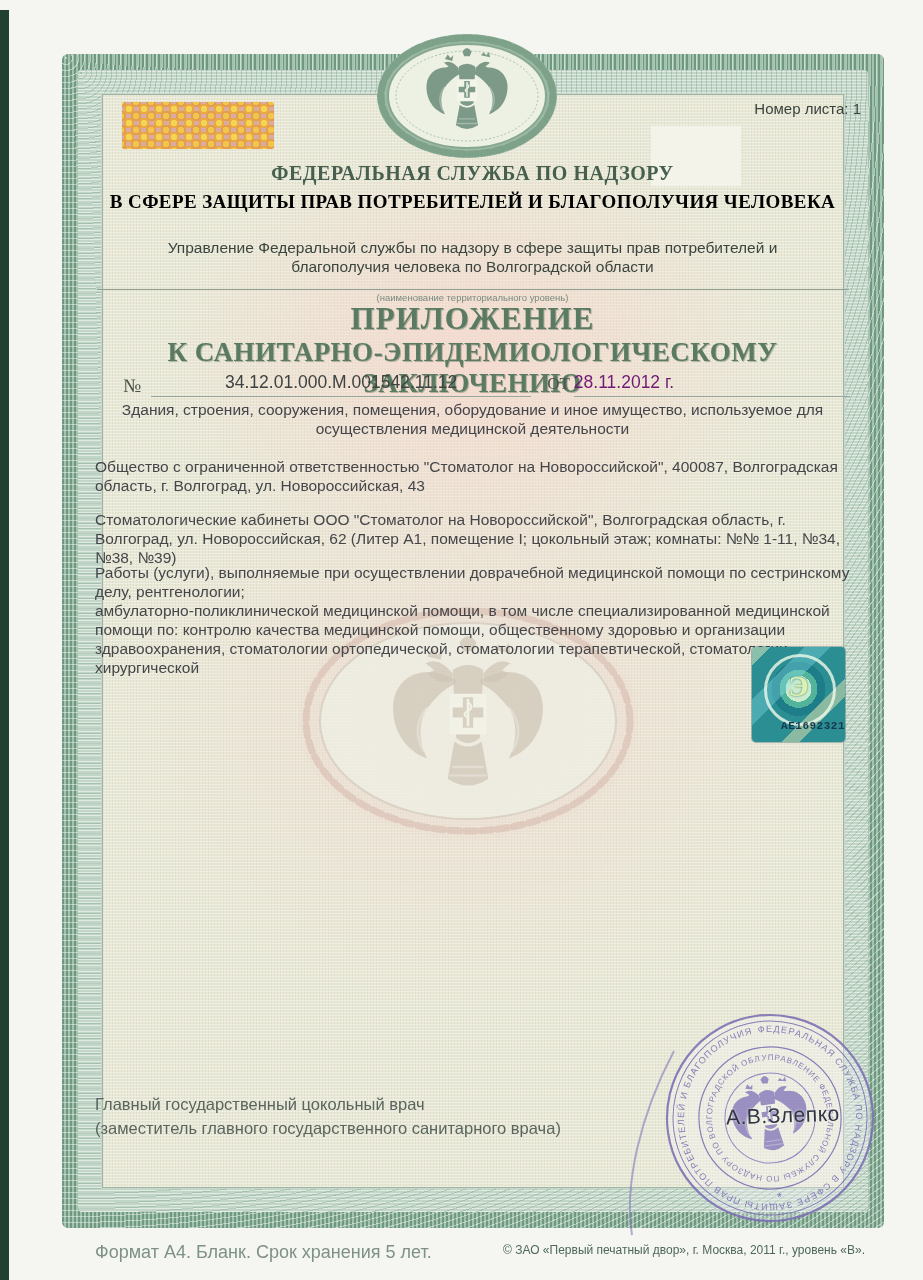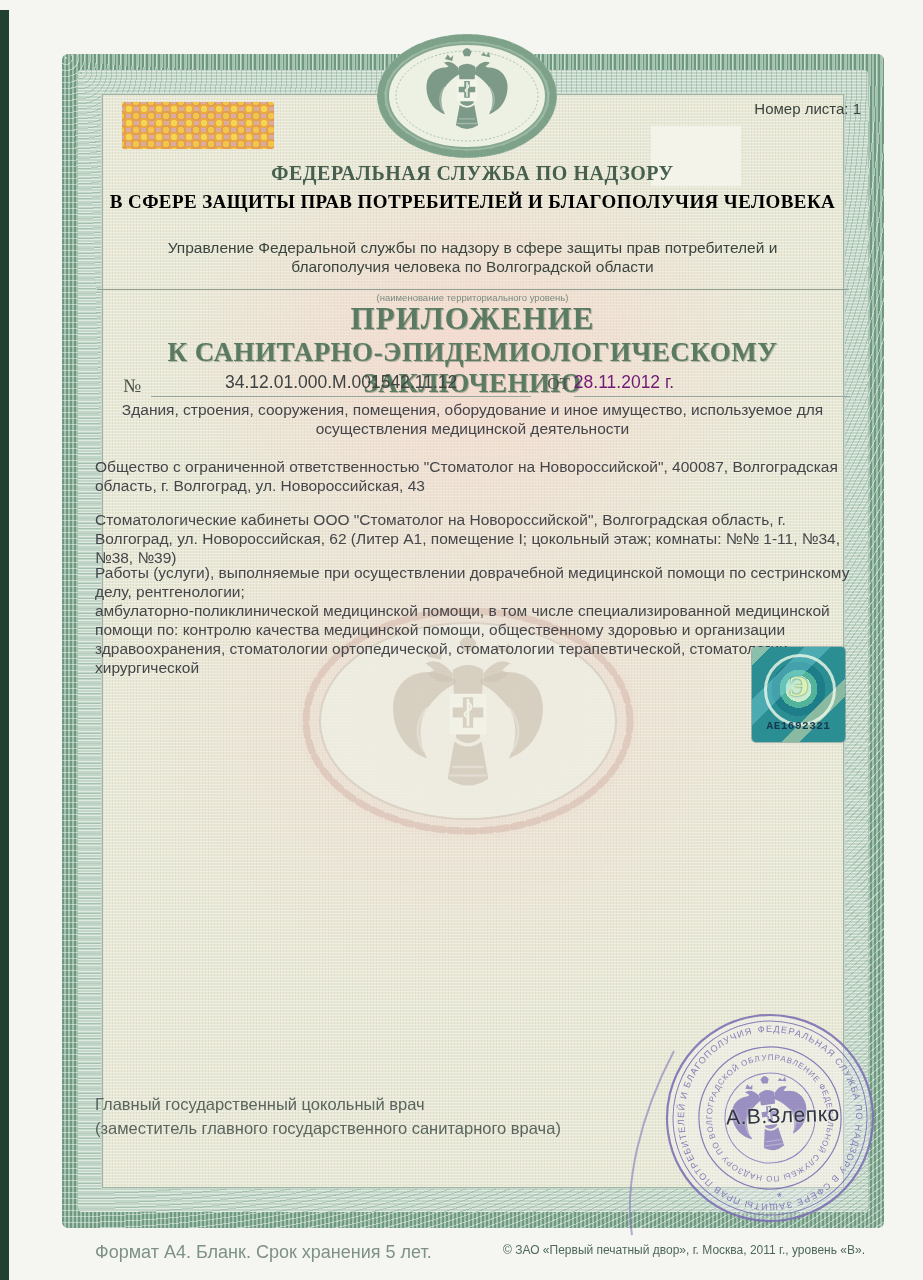--- a/index.html
+++ b/index.html
@@ -78,21 +78,21 @@
     position:absolute;left:752px;top:647px;width:93px;height:95px;border-radius:4px;
     background:
       linear-gradient(135deg, rgba(255,250,200,.45) 0 10%, rgba(0,0,0,0) 10% 28%,
         rgba(140,225,235,.35) 28% 42%, rgba(0,0,0,0) 42% 66%, rgba(255,240,180,.45) 66% 76%, rgba(0,0,0,0) 76%),
       radial-gradient(circle at 50% 44%, #cdeccd 0 13px, #53b49c 13px 19px, #1d7e8a 19px 27px, #2a8e93 27px);
     box-shadow:0 0 0 1px rgba(20,80,90,.35);
   }
   .holo-ring{position:absolute;left:12px;top:7px;width:66px;height:66px;border:3px solid rgba(240,250,235,.8);border-radius:50%;}
   .holo-glyph{position:absolute;left:0;right:0;top:22px;text-align:center;font-size:30px;font-weight:bold;
               color:#d9f2b0;text-shadow:0 0 2px rgba(10,70,80,.8);font-family:"Liberation Serif",serif;}
-  .holo-serial{position:absolute;left:0;right:0;bottom:10px;text-align:center;font-size:11px;font-weight:bold;
+  .holo-serial{position:absolute;left:0;right:0;bottom:10px;text-align:right;font-size:11px;font-weight:bold;
                color:#16384f;letter-spacing:.5px;font-family:"Liberation Mono",monospace;}
 
   .stamp{position:absolute;left:652px;top:1005px;opacity:.88;transform:rotate(-8deg);}
   .stamp text{font-family:"Liberation Sans",sans-serif;}
   .signature-name{position:absolute;left:726px;top:1103px;width:140px;font-size:21px;color:#2f3542;
                   letter-spacing:.5px;transform:rotate(-2deg);text-shadow:0 0 3px rgba(240,240,235,.8);}
   .pen-stroke{position:absolute;left:612px;top:1045px;}
 
   .sig{top:1092px;font-size:16.5px;color:#59655e;line-height:24px;}
   .footer-left{top:1242px;font-size:18px;color:#7e9186;}

